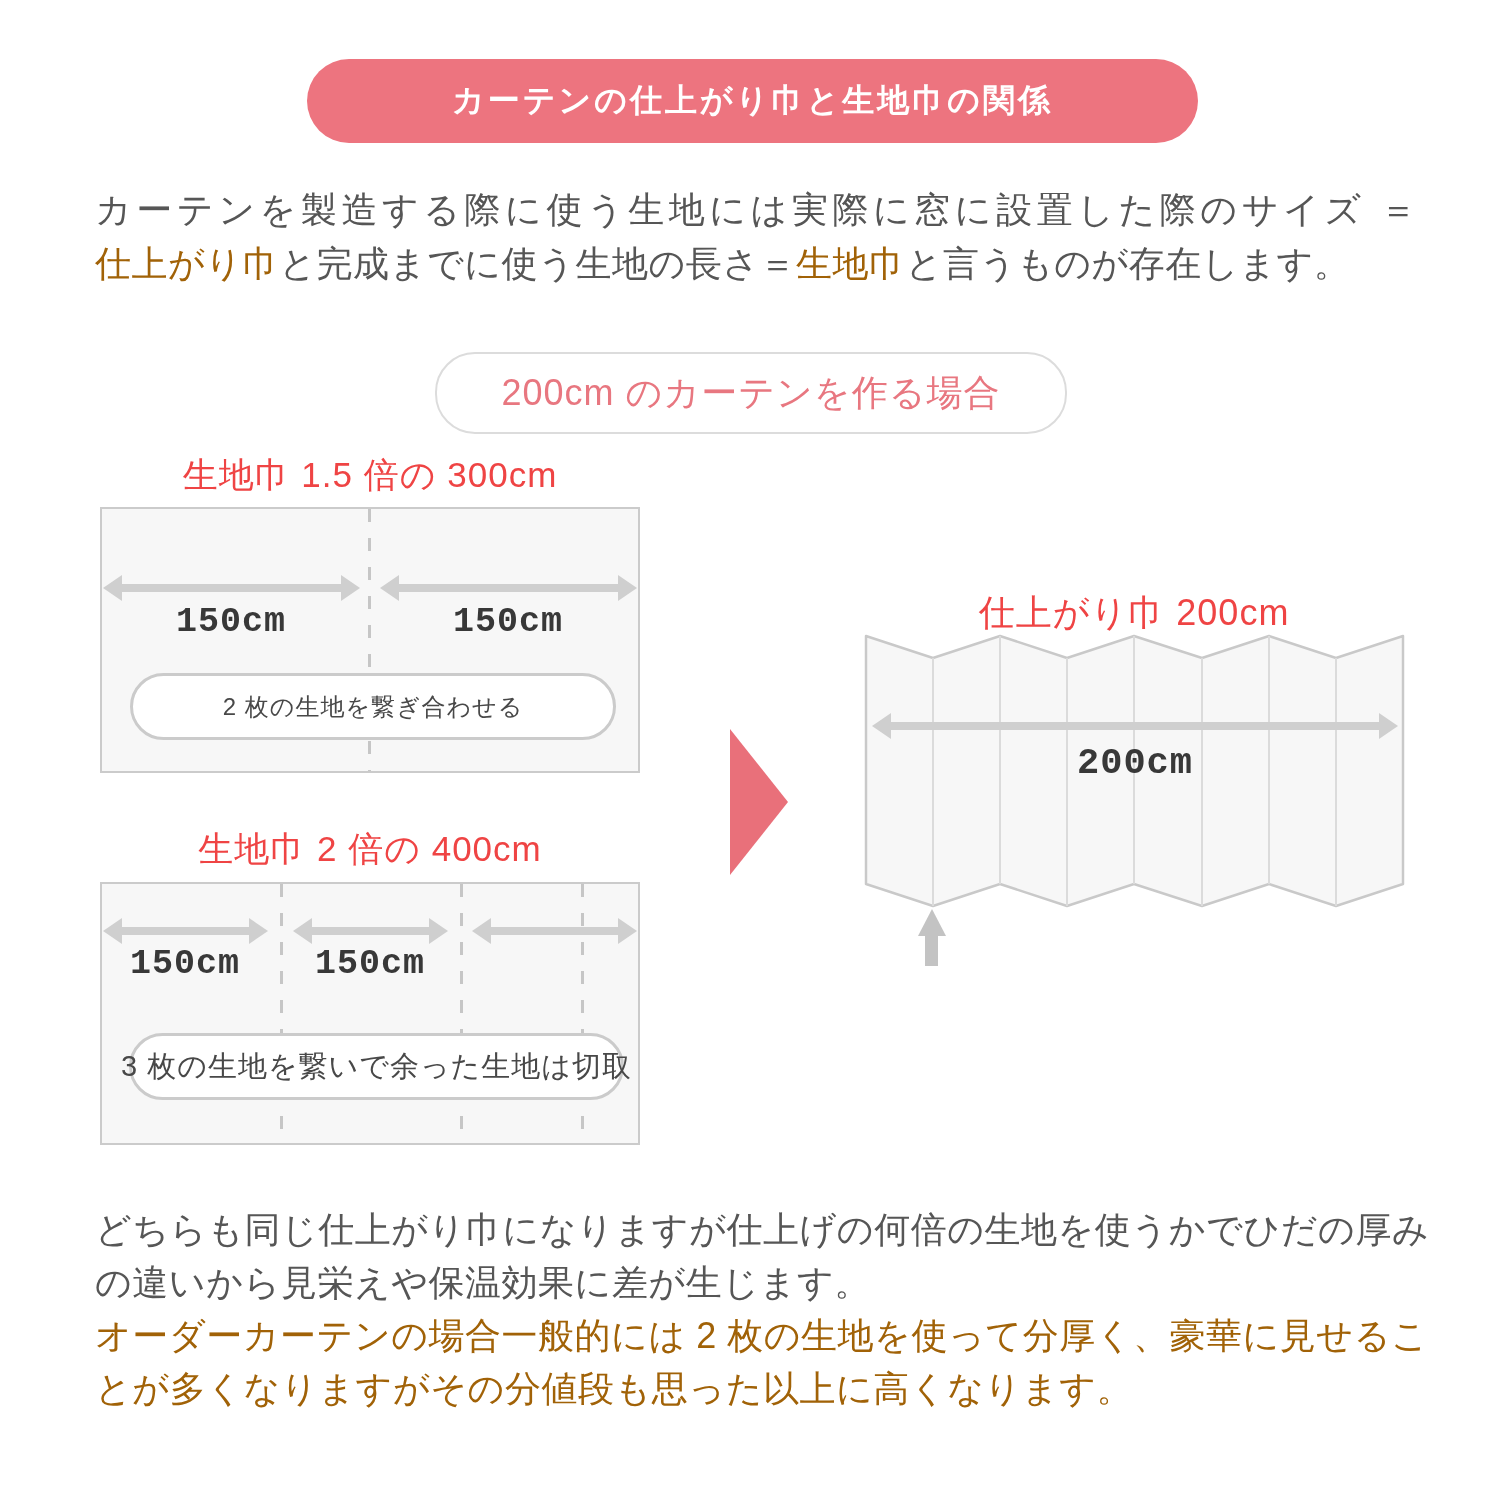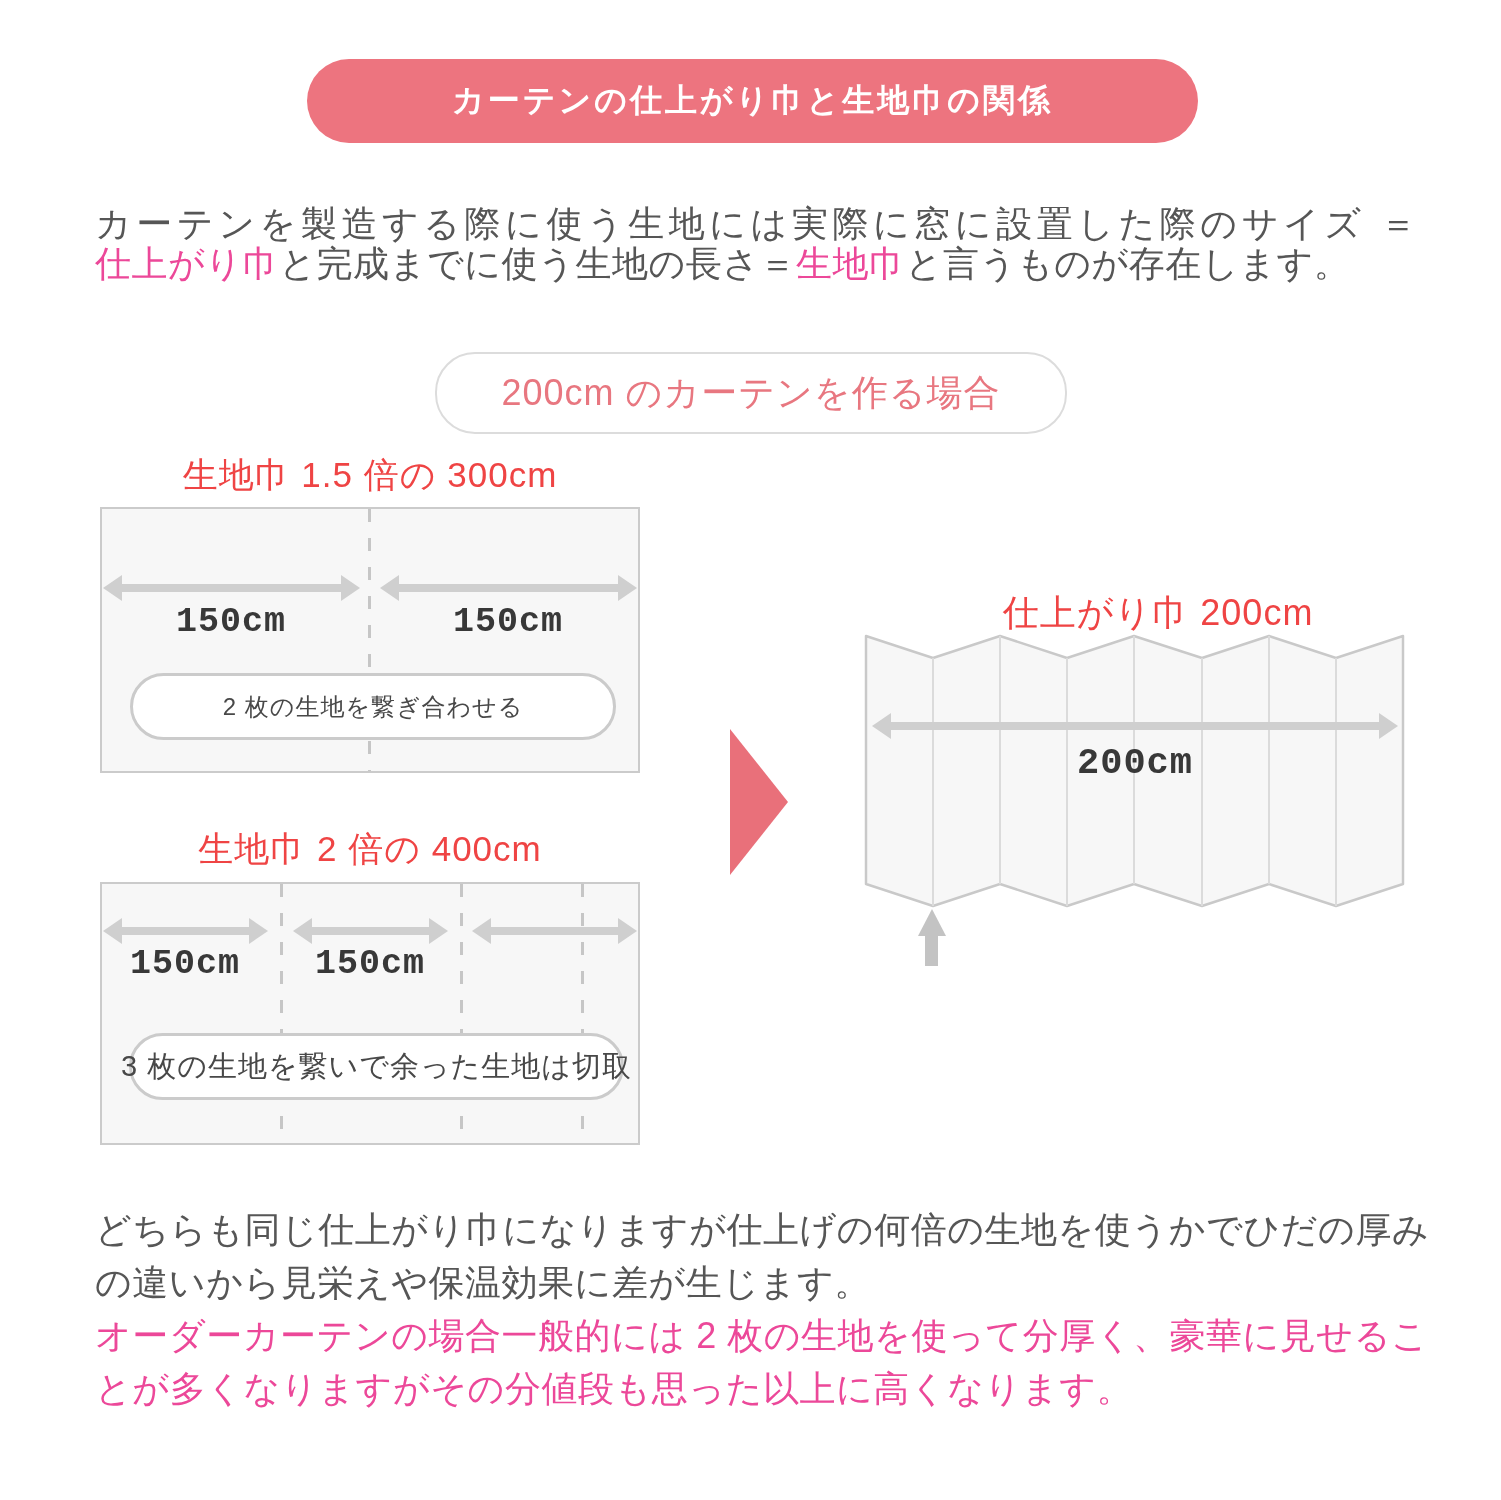--- a/index.html
+++ b/index.html
@@ -12,21 +12,21 @@
   
   .banner{
     left:307px;top:59px;width:891px;height:84px;border-radius:42px;
     background:#ED747F;display:flex;align-items:center;justify-content:center;
   }
   .banner-text{color:#ffffff;font-size:32px;font-weight:600;letter-spacing:3px;}
 
   
   .body-line{color:#565656;font-size:36px;letter-spacing:0.5px;white-space:nowrap;}
   .spread{letter-spacing:4.5px;}
-  .red{color:#ec4899;}
+  .red{color:#a16207;}
 
   
   .case-pill{
     left:435px;top:352px;width:628px;height:78px;border-radius:40px;
     background:#ffffff;border:2px solid #dcdcdc;
     display:flex;align-items:center;justify-content:center;
   }
   .case-pill-text{color:#E87780;font-size:36px;letter-spacing:1px;}
 
   .salmon-title{color:#ef4444;font-size:35px;text-align:center;letter-spacing:1px;white-space:nowrap;}
@@ -66,21 +66,21 @@
 </style>
 </head>
 <body>
 
 <div id="canvas">
 
   <div class="abs banner">
     <span class="banner-text">カーテンの仕上がり巾と生地巾の関係</span>
   </div>
 
-  <div class="abs body-line spread" style="left:95px;top:200px;">
+  <div class="abs body-line spread" style="left:95px;top:186px;">
     <span>カーテンを製造する際に使う生地には実際に窓に設置した際のサイズ ＝</span>
   </div>
   <div class="abs body-line" style="left:95px;top:240px;">
     <span class="red">仕上がり巾</span><span>と完成までに使う生地の長さ＝</span><span class="red">生地巾</span><span>と言うものが存在します。</span>
   </div>
 
   <div class="abs case-pill">
     <span class="case-pill-text">200cm のカーテンを作る場合</span>
   </div>
 
@@ -120,21 +120,21 @@
     </div>
   <div class="abs measure-label" style="left:85px;top:944px;width:200px;">150cm</div>
   <div class="abs measure-label" style="left:270px;top:944px;width:200px;">150cm</div>
 
   <div class="abs note-pill" style="left:129px;top:1033px;width:489px;height:61px;">
     <span class="note-text" style="font-size:29px;">3 枚の生地を繋いで余った生地は切取</span>
   </div>
 
   <div class="abs flow-triangle"></div>
 
-  <div class="abs salmon-title" style="left:908px;top:589px;width:500px;font-size:36px;">仕上がり巾 200cm</div>
+  <div class="abs salmon-title" style="left:884px;top:589px;width:500px;font-size:36px;">仕上がり巾 200cm</div>
 
   <svg class="abs" style="left:860px;top:630px;" width="550" height="290" viewBox="0 0 550 290">
     <polygon points="6,6 73,28 140,6 207,28 274,6 342,28 409,6 476,28 543,6 543,254 476,276 409,254 342,276 274,254 207,276 140,254 73,276 6,254" fill="#F7F7F7" stroke="#C9C9C9" stroke-width="2.5" stroke-linejoin="round"></polygon>
     <g stroke="#DBDBDB" stroke-width="2">
       <line x1="73" y1="28" x2="73" y2="276"></line>
       <line x1="140" y1="6" x2="140" y2="254"></line>
       <line x1="207" y1="28" x2="207" y2="276"></line>
       <line x1="274" y1="6" x2="274" y2="254"></line>
       <line x1="342" y1="28" x2="342" y2="276"></line>
       <line x1="409" y1="6" x2="409" y2="254"></line>

